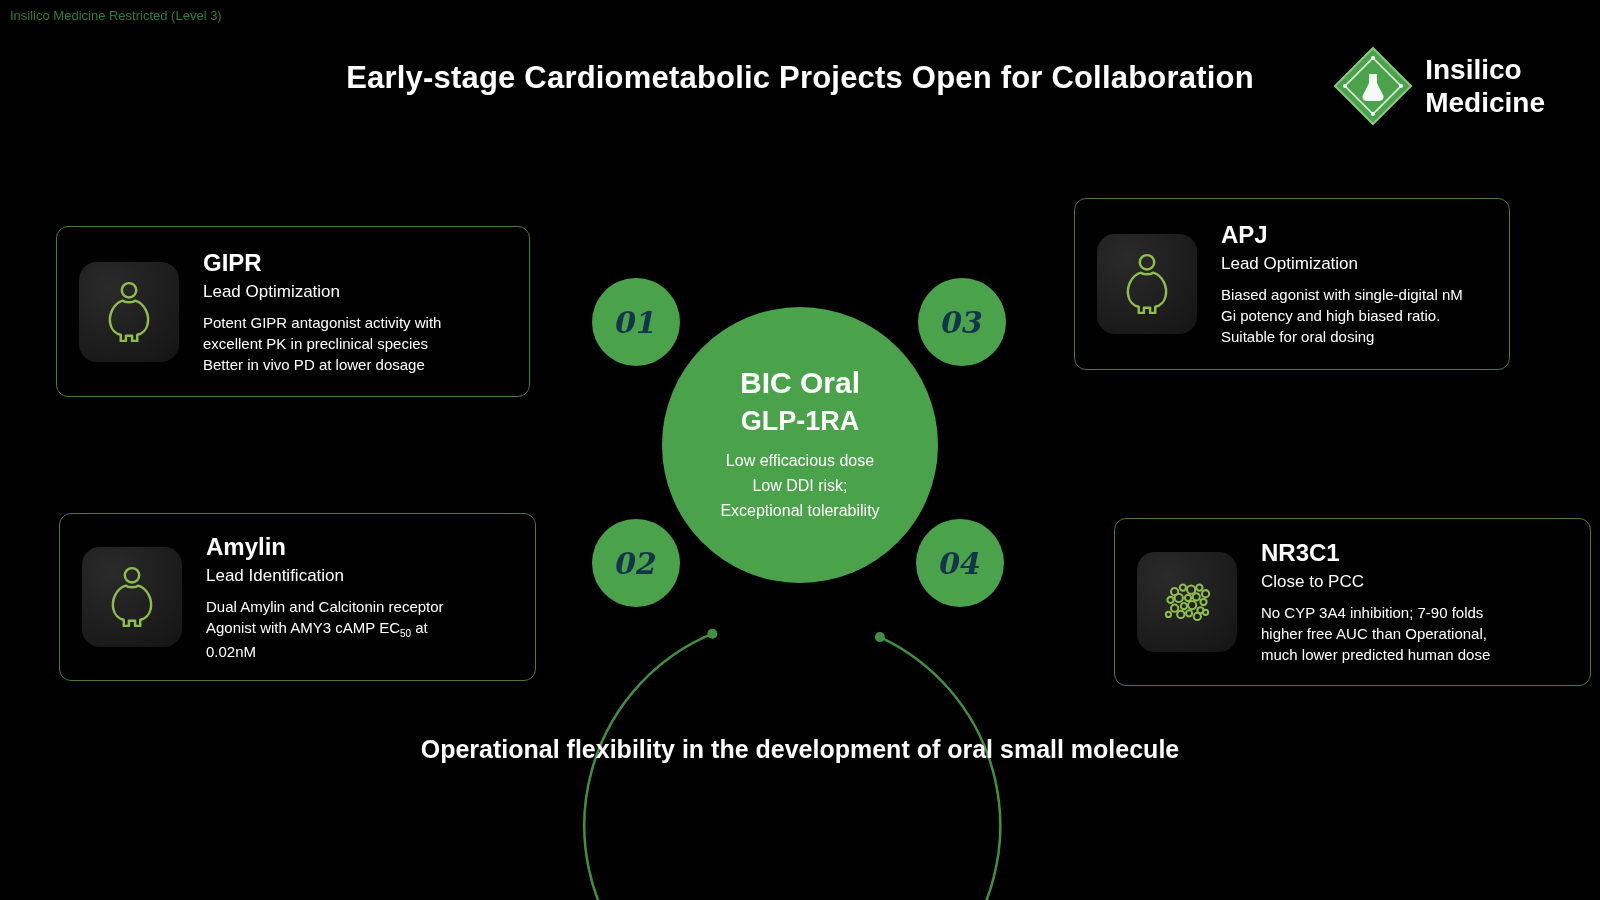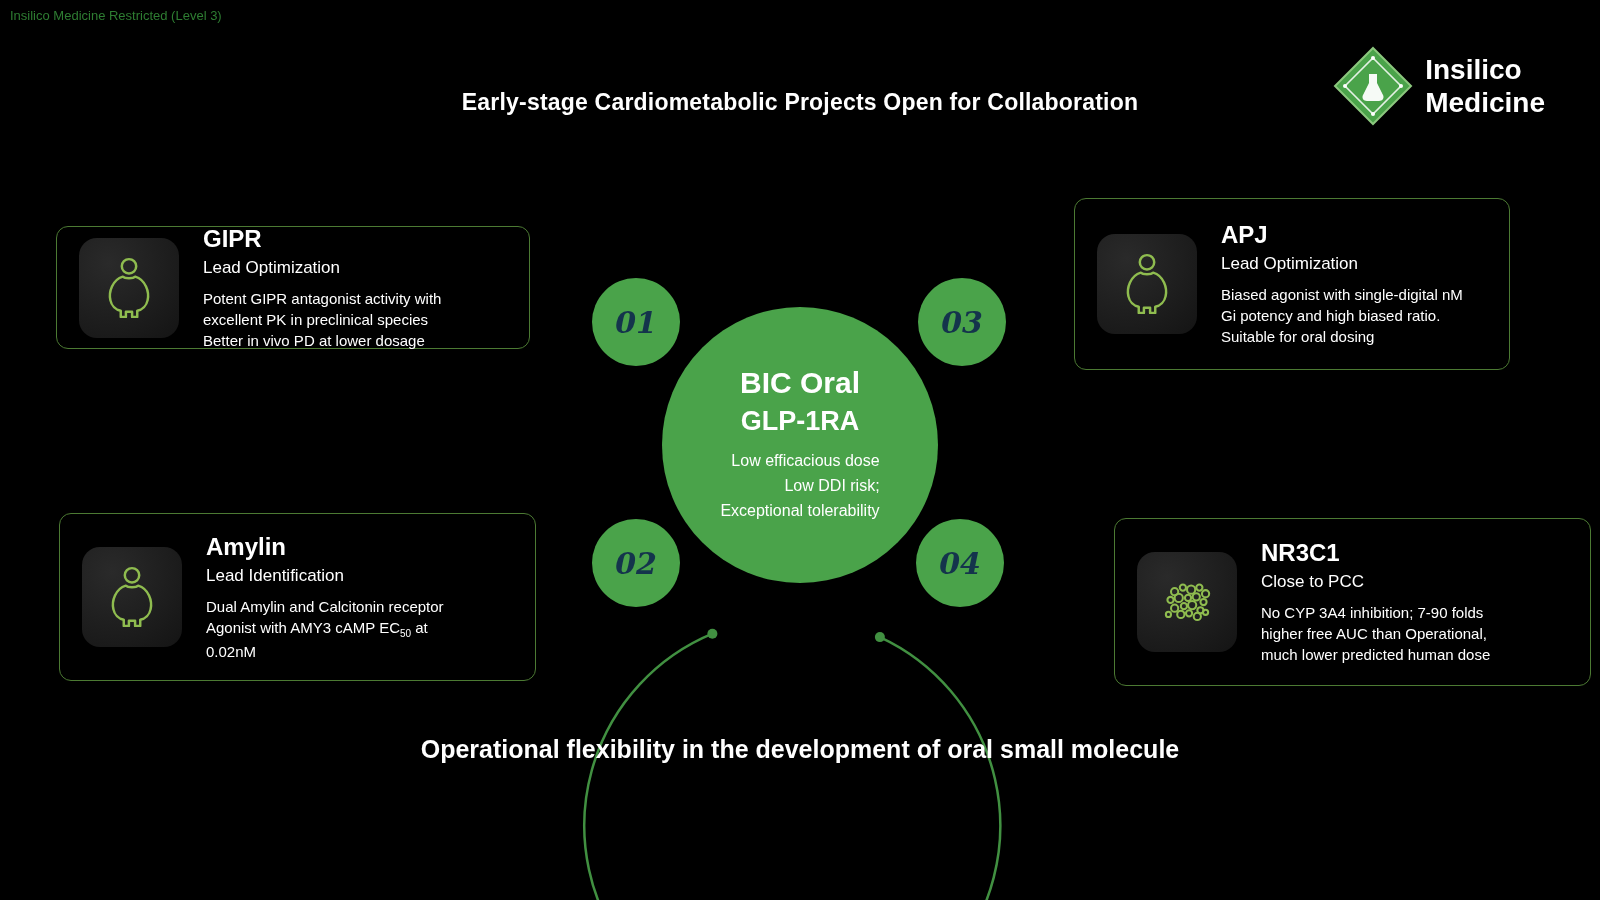--- a/index.html
+++ b/index.html
@@ -4,21 +4,21 @@
 <style>
   html,body{margin:0;padding:0;background:#000;}
   body{width:1600px;height:900px;position:relative;overflow:hidden;
        font-family:"Liberation Sans", sans-serif;color:#fff;}
   .slide{position:absolute;inset:0;background:#000;}
 
   .restricted{position:absolute;left:10px;top:8px;font-size:13px;
               color:var(--restricted-green,#2e7d32);}
 
   .page-title{position:absolute;top:60px;left:0;width:100%;text-align:center;
-              font-size:23px;font-weight:bold;letter-spacing:.2px;margin-top:29px;}
+              font-size:31px;font-weight:bold;letter-spacing:.2px;}
 
   .logo{position:absolute;right:55px;top:46px;display:flex;align-items:center;gap:12px;}
   .logo-diamond{width:80px;height:80px;display:block;}
   .logo-text{font-weight:bold;font-size:28px;line-height:1.18;}
 
   .card{position:absolute;border:1px solid var(--card-border-green,#4c7a33);
         border-radius:12px;background:#000;display:flex;align-items:center;
         gap:24px;padding:18px 22px;box-sizing:border-box;}
   .icon-box{width:100px;height:100px;border-radius:18px;flex:0 0 auto;
             background:radial-gradient(circle at 30% 25%,#2a2a2a,#141414);
@@ -41,21 +41,21 @@
          justify-content:center;font-family:"DejaVu Serif",serif;font-style:italic;
          font-weight:600;font-size:30px;color:var(--badge-number,#14344c);}
   .badge-01{left:592px;top:278px;}
   .badge-03{left:918px;top:278px;}
   .badge-02{left:592px;top:519px;}
   .badge-04{left:916px;top:519px;}
 
   .center-circle{position:absolute;left:662px;top:307px;width:276px;height:276px;
                  border-radius:50%;background:var(--accent-green,#4aa34a);
                  display:flex;flex-direction:column;align-items:center;
-                 justify-content:center;text-align:right;}
+                 justify-content:center;text-align:center;}
   .cc-t1{font-size:30px;font-weight:bold;}
   .cc-t2{font-size:27px;font-weight:bold;margin-top:6px;}
   .cc-sub{font-size:16px;line-height:1.55;margin-top:12px;}
 
   .footer{position:absolute;top:733px;left:0;width:100%;text-align:center;
           font-size:25px;font-weight:bold;line-height:1.34;}
 </style>
 </head>
 <body>
 
@@ -103,21 +103,21 @@
   <div class="center-circle">
     <div class="cc-t1">BIC Oral</div>
     <div class="cc-t2">GLP-1RA</div>
     <div class="cc-sub">
       <div>Low efficacious dose</div>
       <div>Low DDI risk;</div>
       <div>Exceptional tolerability</div>
     </div>
   </div>
 
-  <div class="card" style="left:56px;top:226px;width:474px;height:123px;">
+  <div class="card" style="left:56px;top:226px;width:474px;height:171px;">
     <div class="icon-box">
       <svg viewBox="0 0 64 64">
         <circle class="icon-stroke" cx="32" cy="11" r="7"></circle>
         <path class="icon-stroke" d="M26,21 C16,24 12,36 14,44 C15,49 19,53 24,54 L24,60 L29,60 L29,55 L35,55 L35,60 L40,60 L40,54 C45,53 49,49 50,44 C52,36 48,24 38,21 C36,23 28,23 26,21 Z"></path>
       </svg>
     </div>
     <div class="card-text">
       <div class="card-title">GIPR</div>
       <div class="card-sub">Lead Optimization</div>
       <div class="card-body">

